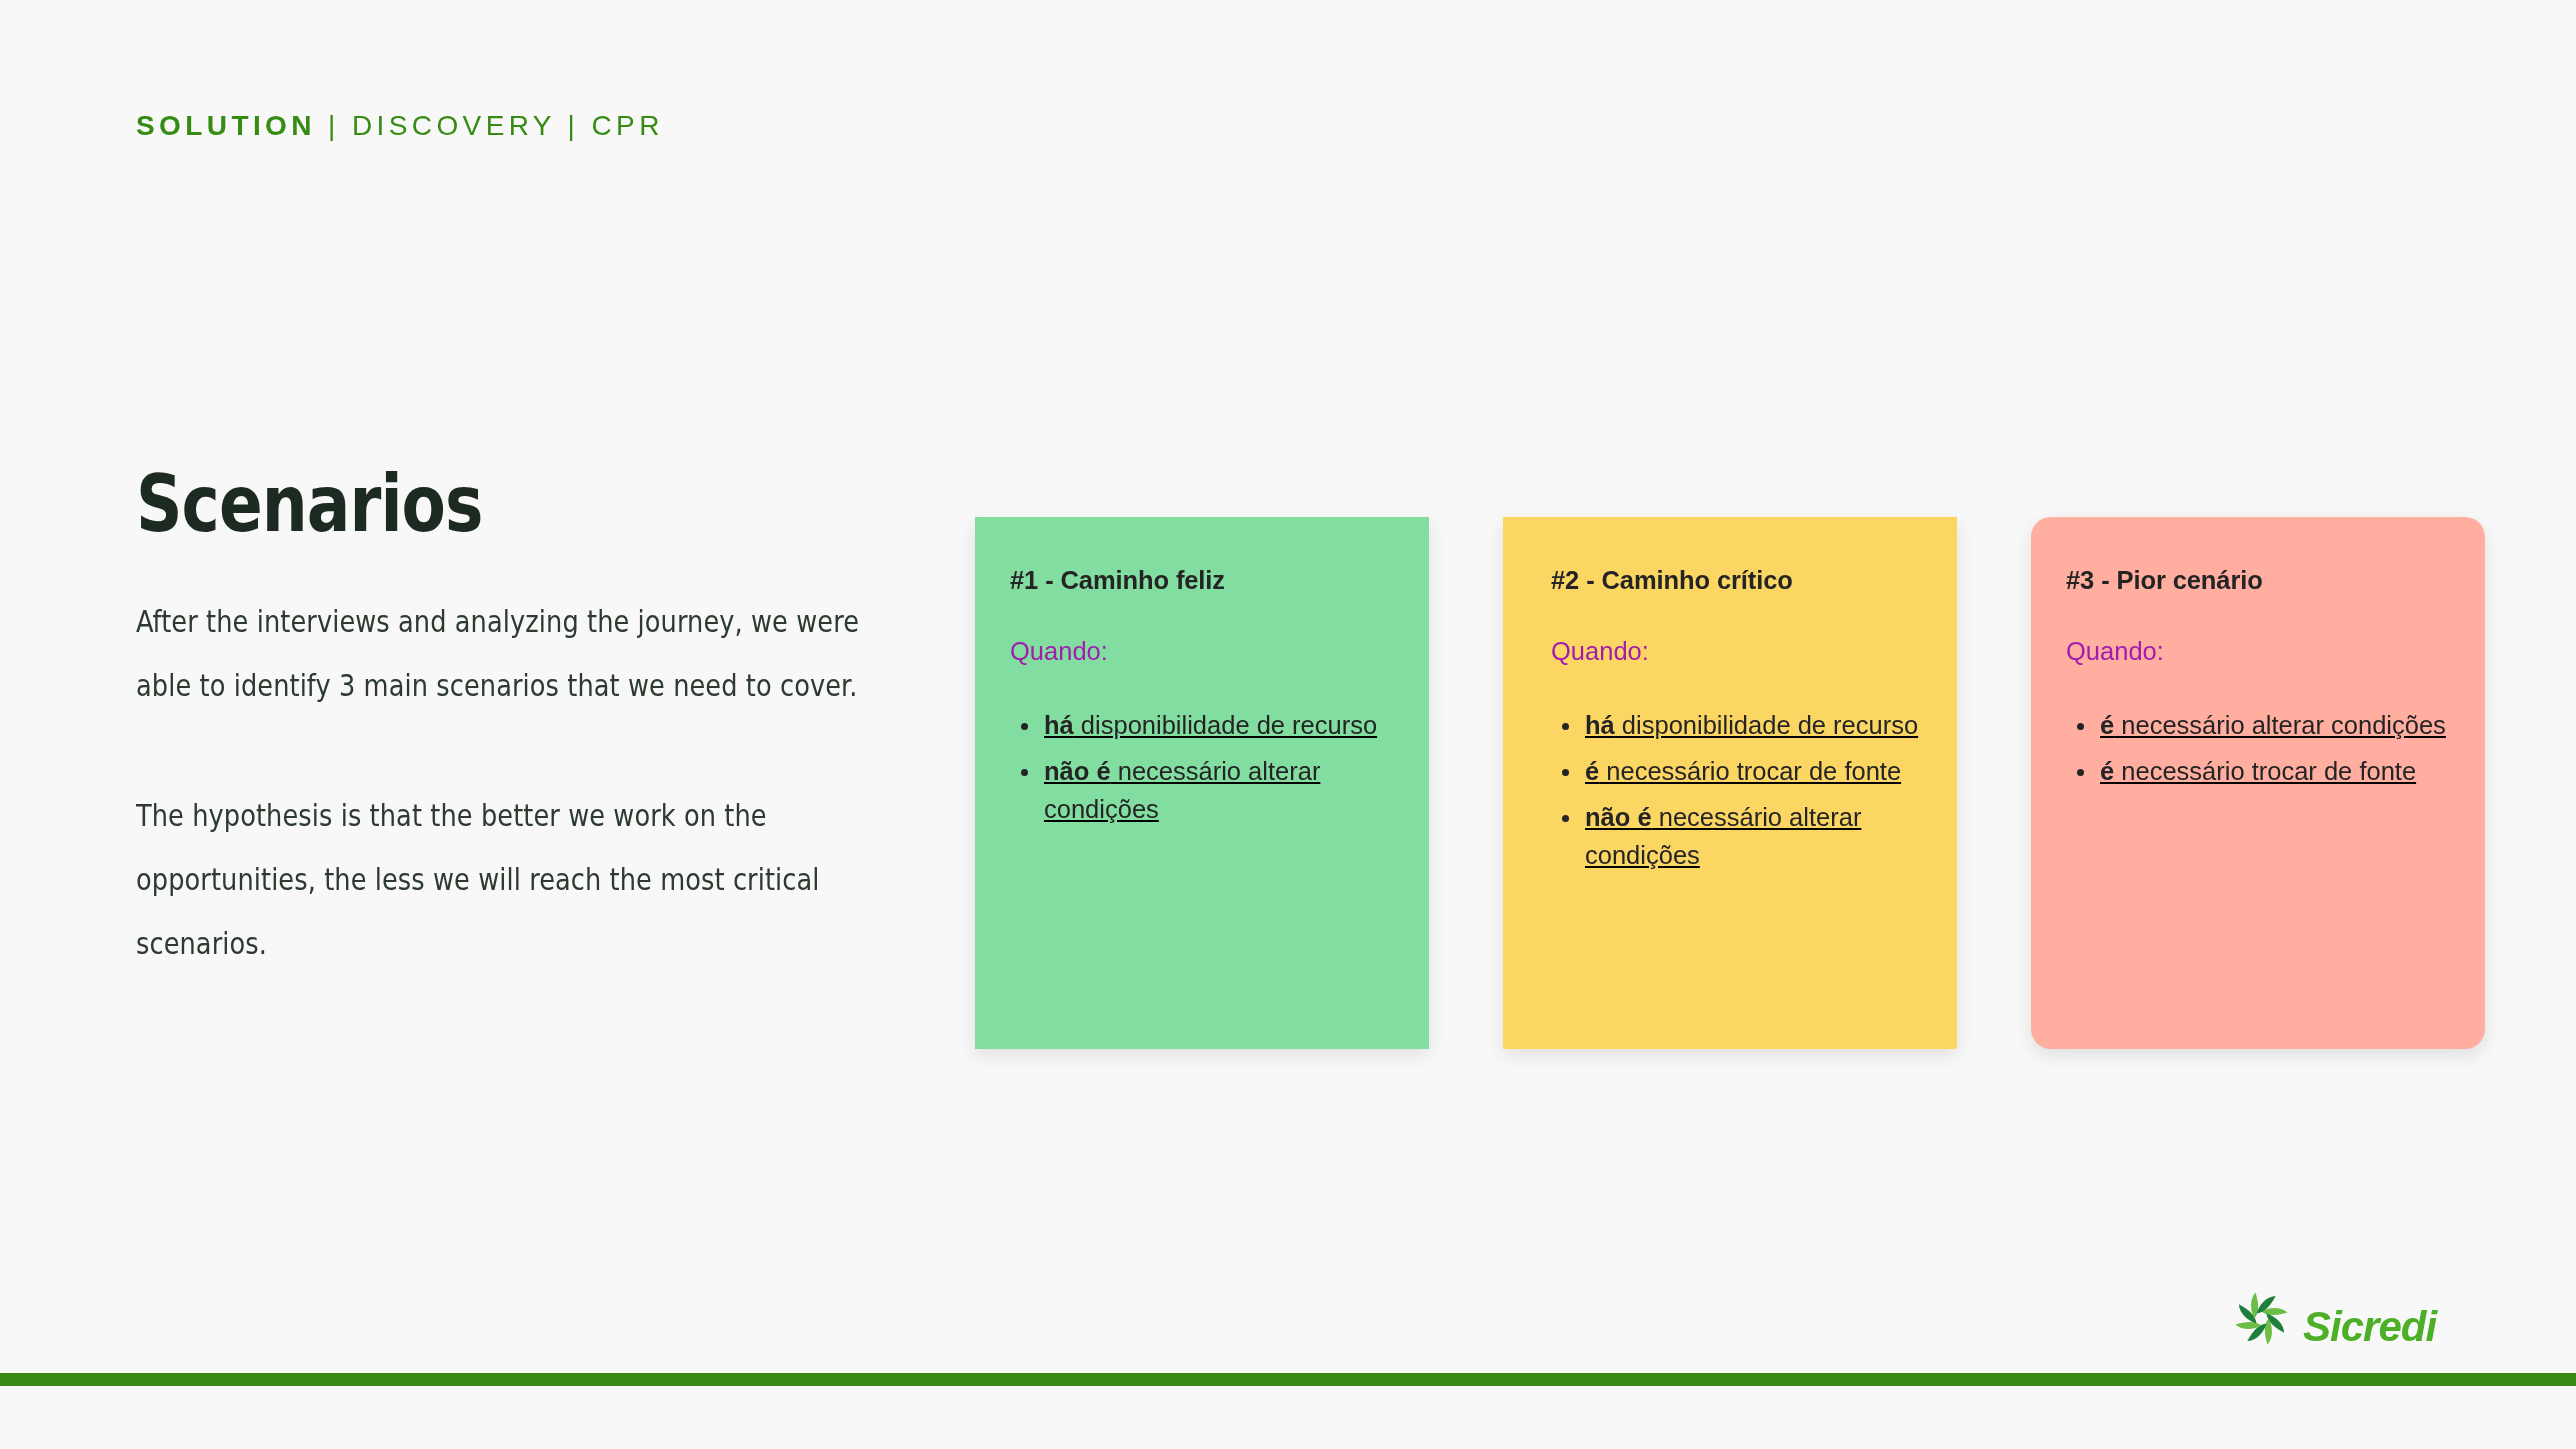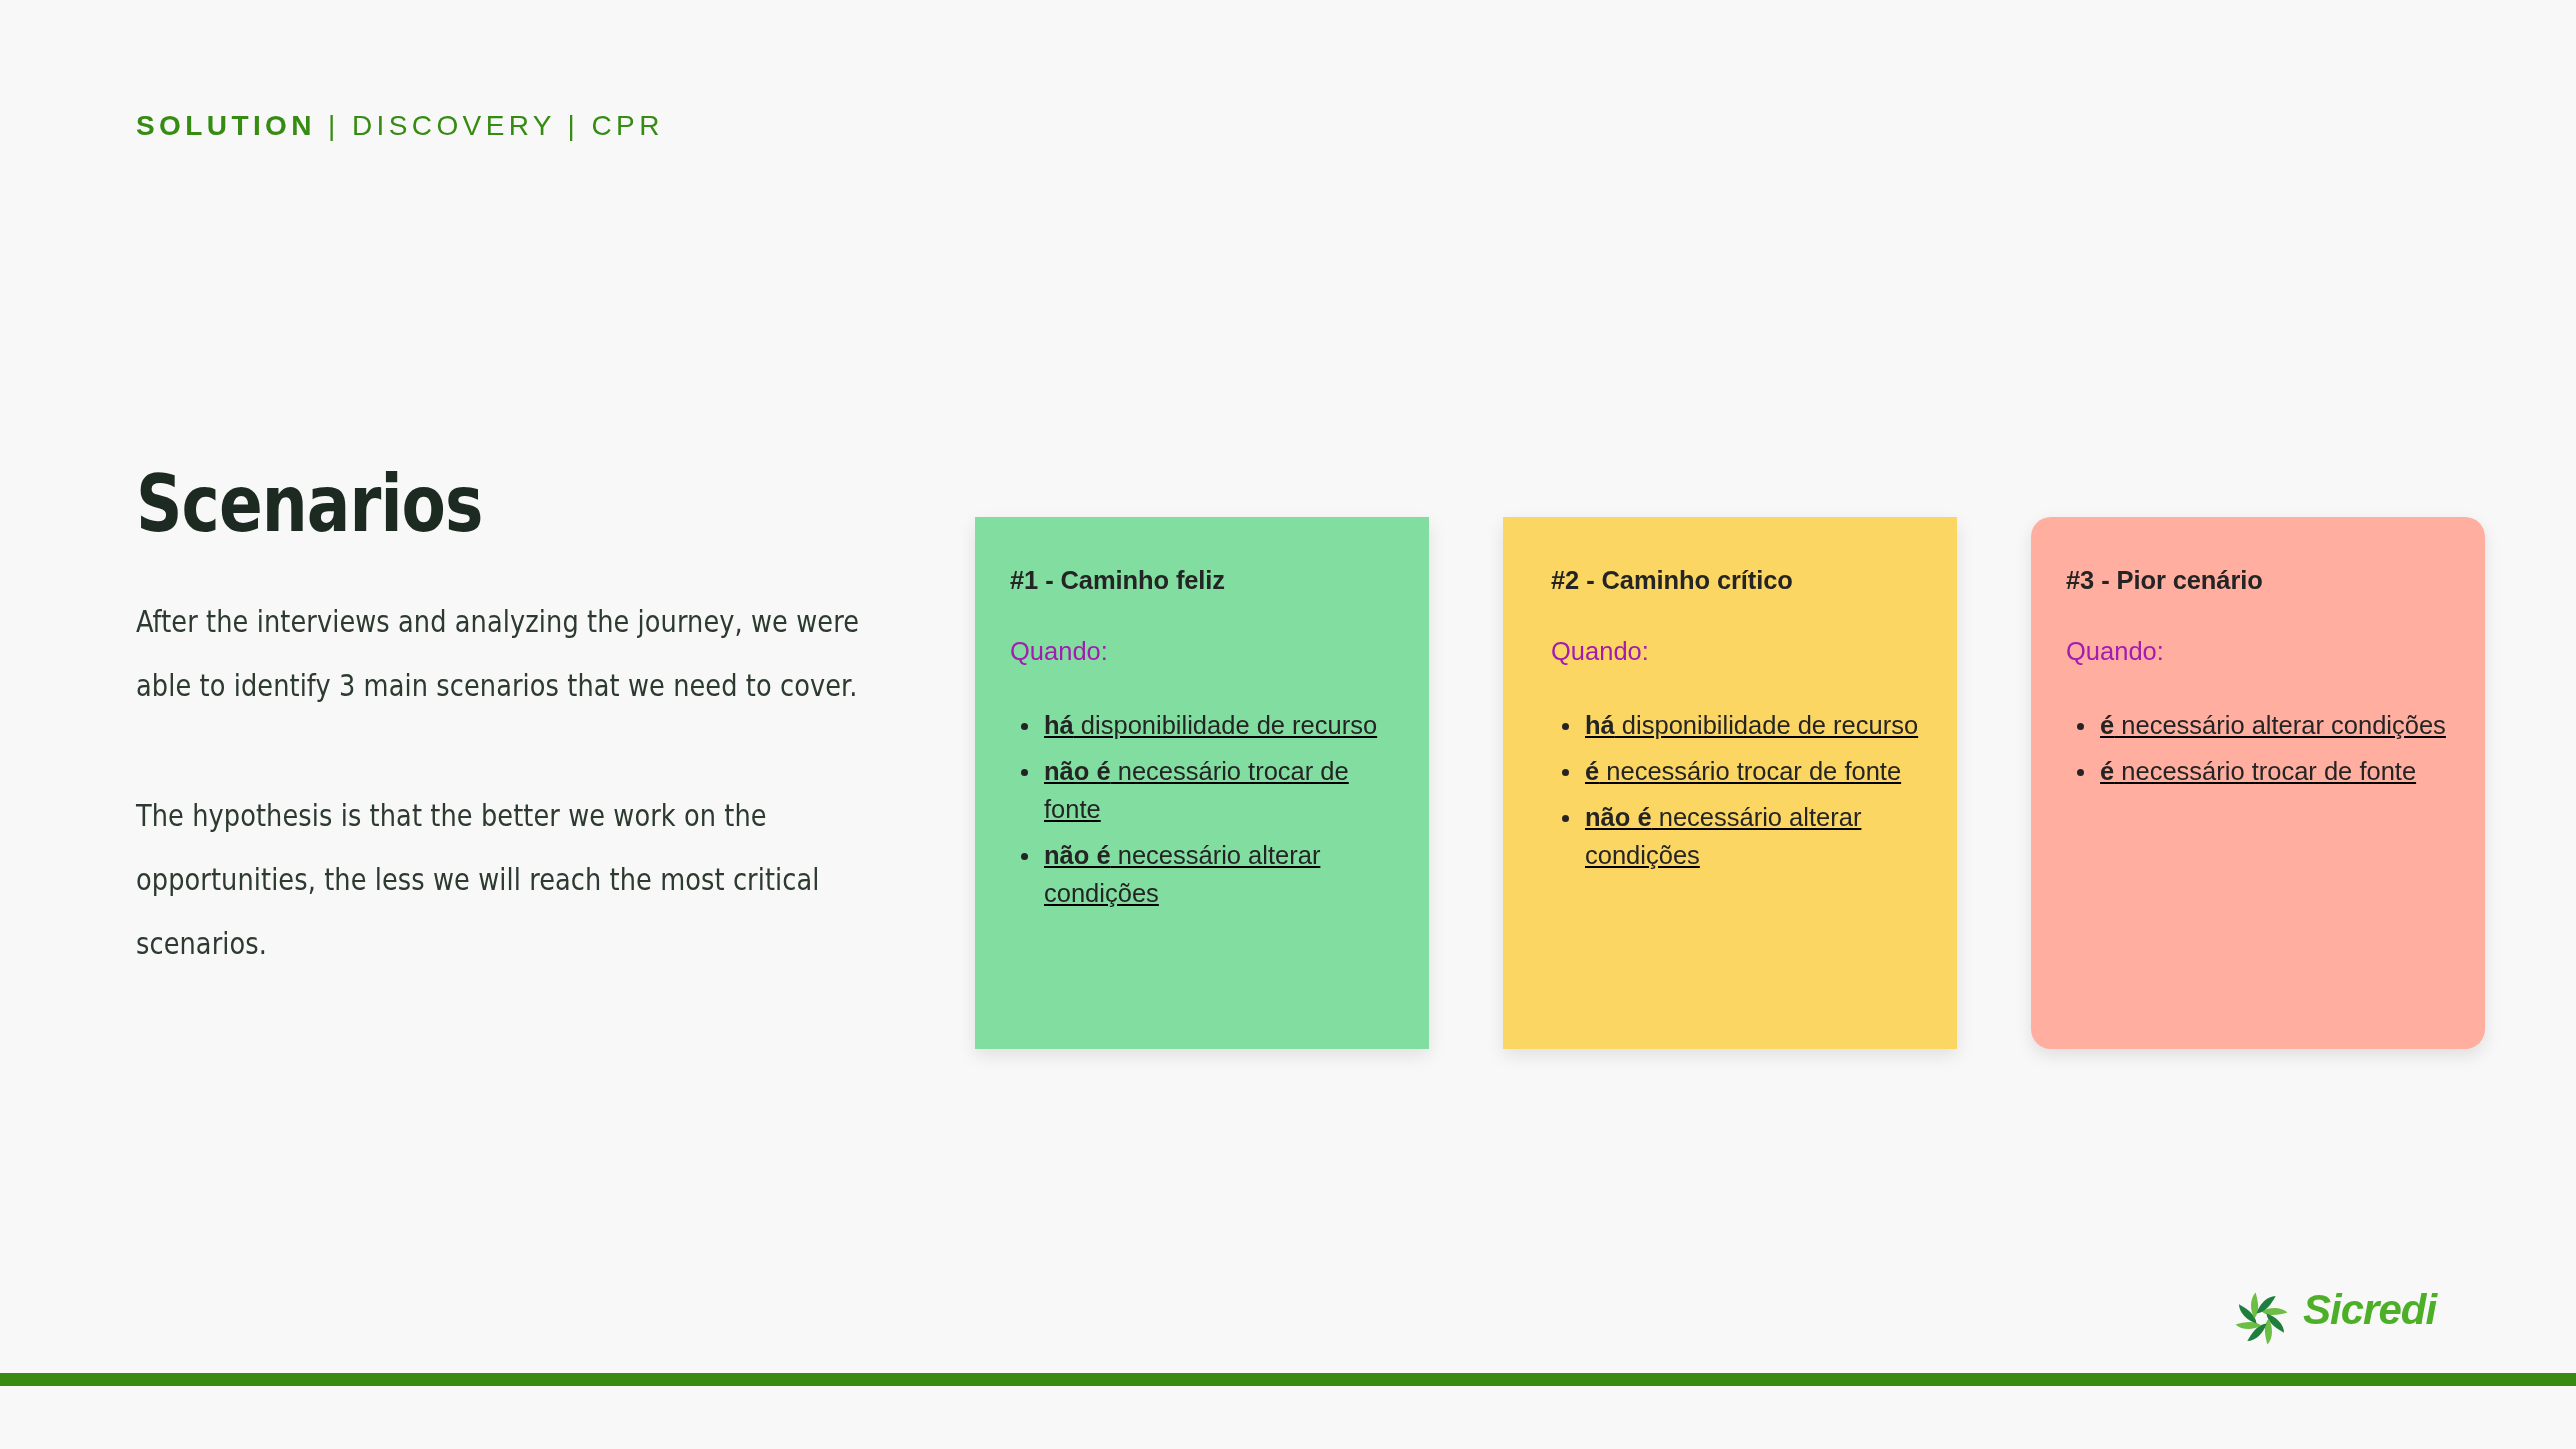--- a/index.html
+++ b/index.html
@@ -127,21 +127,21 @@
   }
   .card-list b  { font-weight: 700; }
   .card-list i  { font-weight: 700; font-style: italic; }
 
   
   .logo {
     position: absolute;
     left: 2232px;
     top: 1289px;
     display: flex;
-    align-items: flex-start;
+    align-items: flex-end;
     gap: 12px;
   }
   .logo-mark { width: 59px; height: 59px; display: block; }
   .logo-word {
     font-size: 42px;
     font-weight: 700;
     font-style: italic;
     color: #4caf27;
     letter-spacing: -1px;
     line-height: 1;
@@ -171,21 +171,20 @@
     <p class="body-par">After the interviews and analyzing the journey, we were able to identify 3 main scenarios that we need to cover.</p>
     <p class="body-par">The hypothesis is that the better we work on the opportunities, the less we will reach the most critical scenarios.</p>
   </div>
 
   <div class="cards" id="cards-container">
       <div class="card card--green">
         <div class="card-title">#1 - Caminho feliz</div>
         <div class="card-when">Quando:</div>
         <ul class="card-list">
           <li><b>há</b><span> disponibilidade de recurso</span></li>
-          <li><b>não é</b><span> necessário trocar de fonte</span></li>
           <li><b>não é</b><span> necessário alterar condições</span></li>
         </ul>
       </div>
       <div class="card card--yellow">
         <div class="card-title">#2 - Caminho crítico</div>
         <div class="card-when">Quando:</div>
         <ul class="card-list">
           <li><b>há</b><span> disponibilidade de recurso</span></li>
           <li><b>é</b><span> necessário trocar de fonte</span></li>
           <li><b>não é</b><span> necessário alterar condições</span></li>

